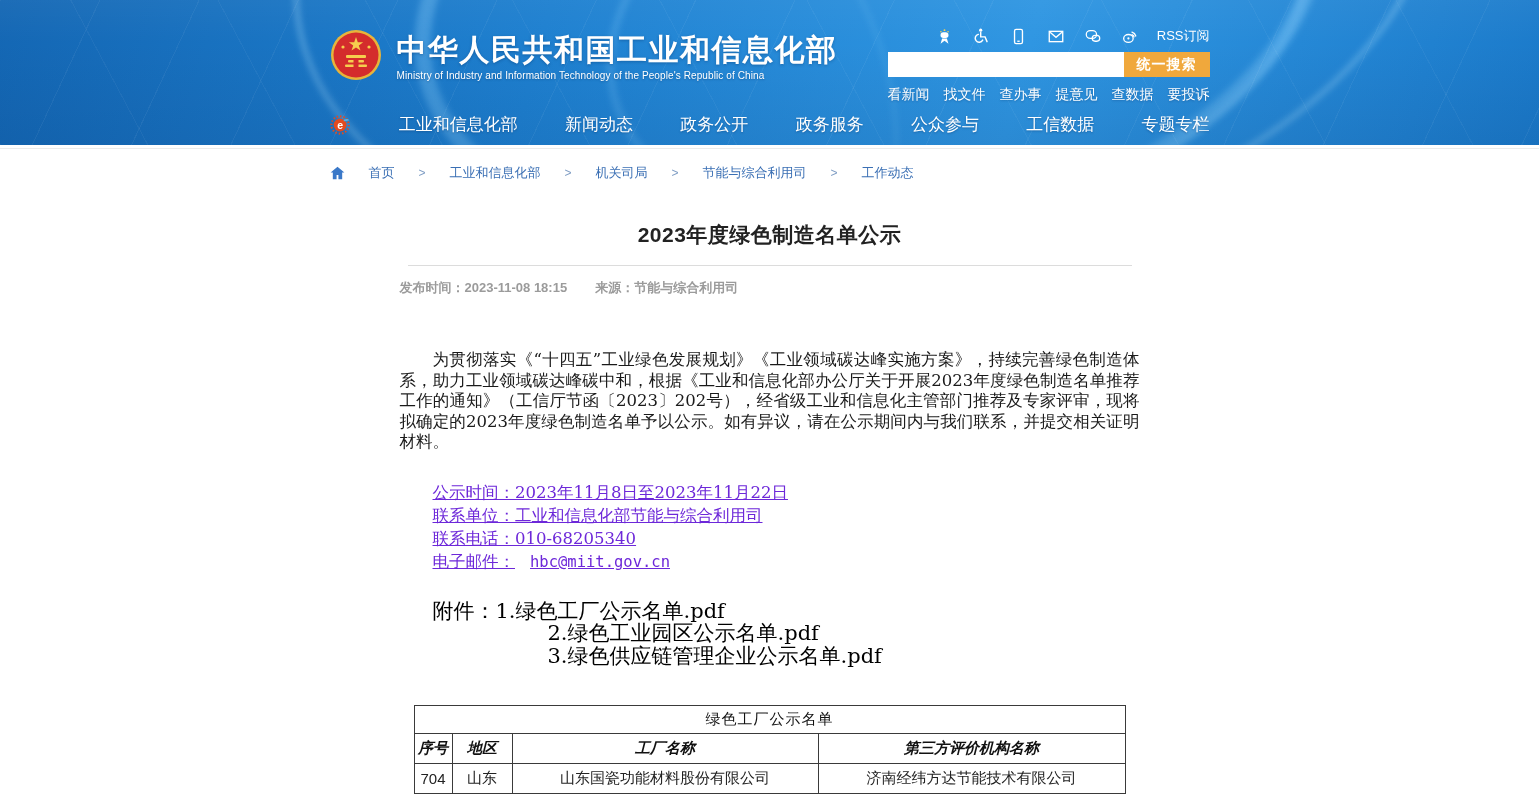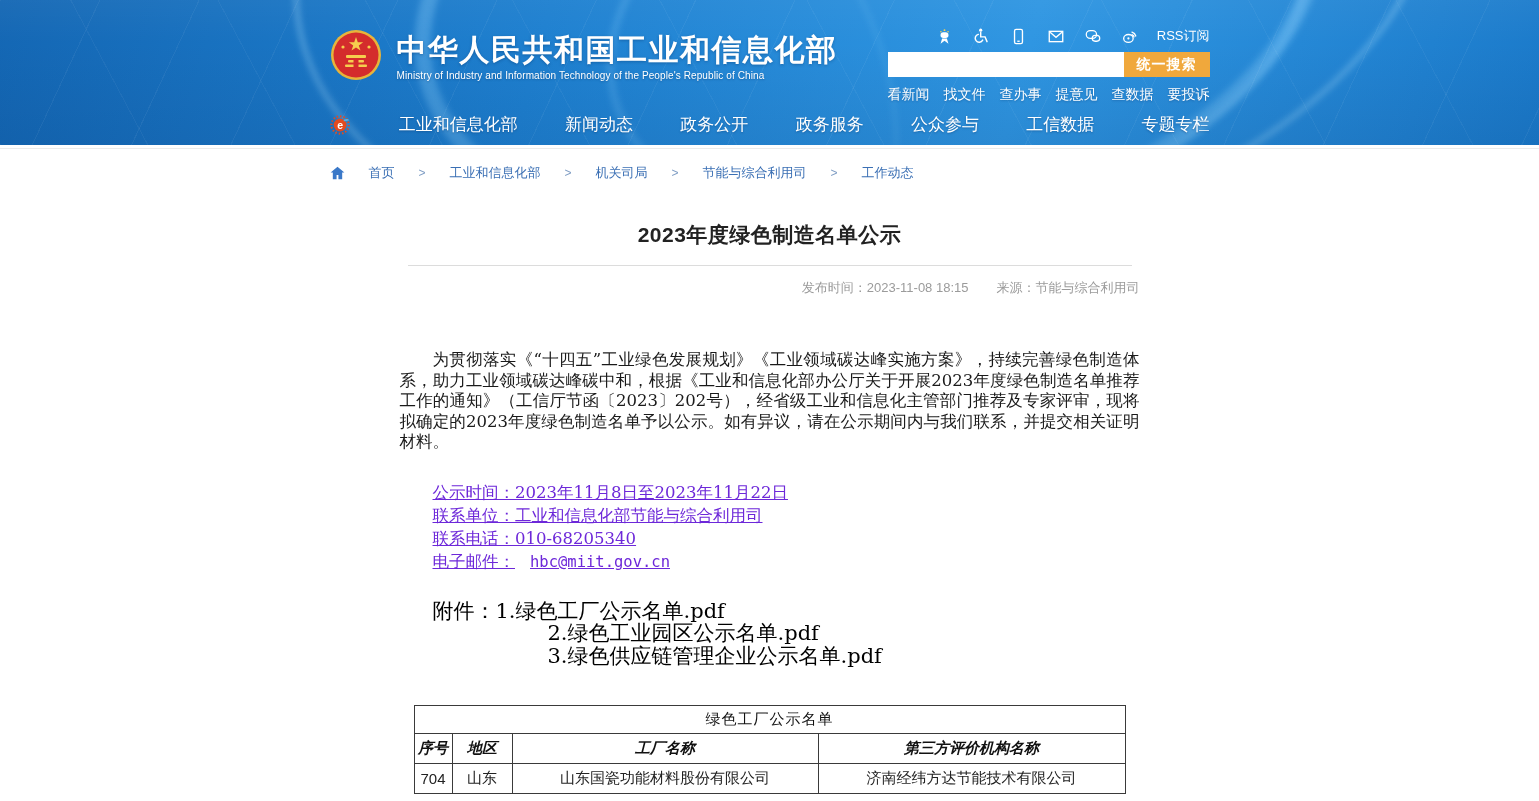--- a/index.html
+++ b/index.html
@@ -53,21 +53,21 @@
   
   .breadcrumb { width: 880px; margin: 15px auto 0; display: flex; align-items: center; gap: 24px; font-size: 13px; }
   .crumb { color: #3a6fb4; cursor: pointer; text-decoration: none; }
   .crumb-sep { color: #7f9dc4; font-size: 12px; }
   .home-icon { display: inline-flex; width: 15px; height: 14px; }
 
   
   .article { width: 740px; margin: 16px auto; }
   .article-title { font-size: 21px; font-weight: bold; color: #222; text-align: center; margin-top: 39px; letter-spacing: 0.5px; }
   .title-divider { border: none; border-top: 1px solid #dcdcdc; margin: 16px 8px 0; }
-  .meta { display: flex; justify-content: flex-end; gap: 28px; margin-top: 13px; }
+  .meta { display: flex; justify-content: flex-start; gap: 28px; margin-top: 13px; font-weight: bold; }
   .meta span { color: #9b9b9b; font-size: 13px; }
   .body-text { margin-top: 53px; font-size: 16.5px; line-height: 20.6px; text-indent: 2em;
     font-family: "DejaVu Serif", serif; color: #1a1a1a; text-align: justify; }
   .contact { margin-top: 28px; font-family: "DejaVu Serif", serif; color: #6d28d9; text-decoration: underline; }
   .contact div { padding-left: 33px; font-size: 16.5px; line-height: 23px; }
   .email-value { font-family: "DejaVu Sans Mono", monospace; font-size: 15.5px; margin-left: 15px; }
   .attachments { margin-top: 26px; font-family: "DejaVu Serif", serif; color: #000000;
     font-size: 21px; line-height: 22.4px; }
   .att-line1 { padding-left: 33px; }
   .att-line-rest { padding-left: 148px; }

